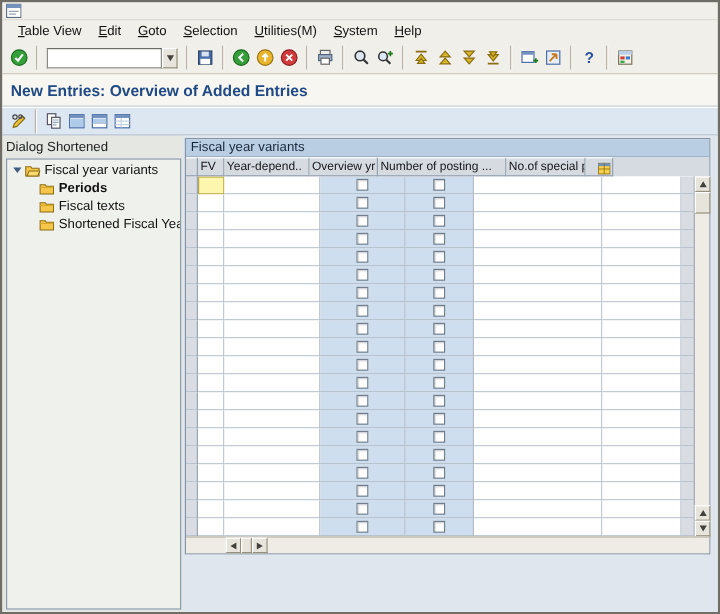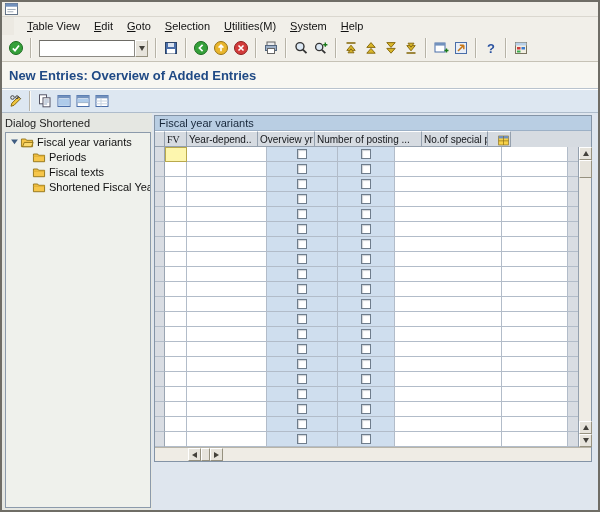--- a/index.html
+++ b/index.html
@@ -5,21 +5,21 @@
   html,body{margin:0;padding:0;overflow:hidden;}
   *{box-sizing:border-box;font-family:"Liberation Sans",sans-serif;}
   body{width:600px;height:512px;background:#fff;position:relative;}
   .window{position:absolute;top:0;left:0;width:600px;height:512px;border:2px solid #6f6d66;background:#ece9e2;}
 
   
   .titlebar{position:absolute;top:0;left:0;right:0;height:15px;background:#f1efe9;border-bottom:1px solid #dad7cf;display:flex;align-items:center;padding-left:3px;}
   .sysicon{width:13px;height:12px;display:inline-block;}
   .sysicon svg{width:13px;height:12px;display:block;}
 
-  .menubar{position:absolute;top:15px;left:12px;right:0;height:18px;background:#f1efe9;display:flex;align-items:center;padding-left:6px;}
+  .menubar{position:absolute;top:15px;left:0;right:0;height:18px;background:#f1efe9;display:flex;align-items:center;padding-left:6px;}
   .menu-item{font-size:11px;color:#111;padding:1px 7px;white-space:nowrap;cursor:default;}
   .menu-item .accel{text-decoration:underline;}
 
   .toolbar{position:absolute;top:33px;left:0;right:0;height:27px;background:var(--toolbar-bg,#f1efe9);border-bottom:1px solid #c6c2b6;display:flex;align-items:center;padding-left:4px;}
   .tb-btn{width:20px;height:20px;display:flex;align-items:center;justify-content:center;flex:0 0 auto;}
   .tb-btn svg{width:16px;height:16px;display:block;}
   .tb-sep{width:2px;height:20px;border-left:1px solid #b7b3a7;border-right:1px solid #fbfaf6;margin:0 4px;flex:0 0 auto;}
   .cmdfield{display:flex;align-items:center;margin:0 3px;flex:0 0 auto;}
   .cmdfield input{width:96px;height:17px;border:1px solid #8c8a84;border-top-color:#6d6b65;background:#fff;font-size:11px;padding:0 2px;outline:none;}
   .cmd-drop{width:13px;height:17px;background:#e7e4dc;border:1px solid;border-color:#fff #96917f #96917f #fff;display:flex;align-items:center;justify-content:center;}
@@ -55,21 +55,21 @@
   .grow{display:flex;height:15px;}
   .bcell{height:15px;border-right:1px solid #b2bcc9;border-bottom:1px solid #b2bcc9;background:#fff;display:flex;align-items:center;justify-content:center;}
   .bcell.sel{background:#d9dde3;border-right:1px solid #9aa5b2;}
   .bcell.chk{background:var(--checkbox-column-bg,#cfdeee);}
   .bcell.fillc{background:#d9dde3;border-right:none;}
   .bcell.active{background:var(--active-cell-bg,#fdf6ae);border:1px solid #b9a94c;}
   .checkbox{width:10px;height:10px;background:#fff;border:1px solid #6f7d8c;box-shadow:inset 1px 1px 1px rgba(60,70,90,.25);}
 
   
   .c0{width:10px;flex:0 0 10px;}
-  .c1{width:22px;flex:0 0 22px;font-family:Liberation Serif, serif;}
+  .c1{width:22px;flex:0 0 22px;}
   .c2{width:80px;flex:0 0 80px;}
   .c3{width:71px;flex:0 0 71px;}
   .c4{width:57px;flex:0 0 57px;}
   .c5{width:107px;flex:0 0 107px;}
   .c6{width:66px;flex:0 0 66px;}
   .c7{width:23px;flex:0 0 23px;}
 
   
   .vscroll{position:absolute;top:31px;right:0;width:13px;height:300px;background:#efece5;border-left:1px solid #94a0ae;}
   .sb-btn{position:absolute;left:0;width:13px;height:13px;background:#e7e4dc;border:1px solid;border-color:#fff #96917f #96917f #fff;display:flex;align-items:center;justify-content:center;}
@@ -293,21 +293,21 @@
               </svg>
             </span>
             <span class="tree-folder">
               <svg viewBox="0 0 16 14">
                 <path d="M1.5 3.5h5l1 1.5h7v7.5h-13z" fill="#f6c64a" stroke="#8a6d12"></path>
                 <path d="M2.8 12.5 4.8 7.5h10.4l-2 5z" fill="#fbd96e" stroke="#8a6d12"></path>
               </svg>
             </span>
             <span class="tree-label">Fiscal year variants</span>
           </div>
-          <div class="tree-row" style="padding-left: 26px;">
+          <div class="tree-row" style="padding-left: 26px; font-weight: bold;">
             <span class="tree-folder">
               <svg viewBox="0 0 16 14">
                 <path d="M1.5 3.5h5l1 1.5h7v7.5h-13z" fill="#f6c64a" stroke="#8a6d12"></path>
                 <path d="M1.5 6h13" stroke="#d9a92c"></path>
               </svg>
             </span>
             <span class="tree-label">Periods</span>
           </div>
           <div class="tree-row" style="padding-left: 26px;">
             <span class="tree-folder">

